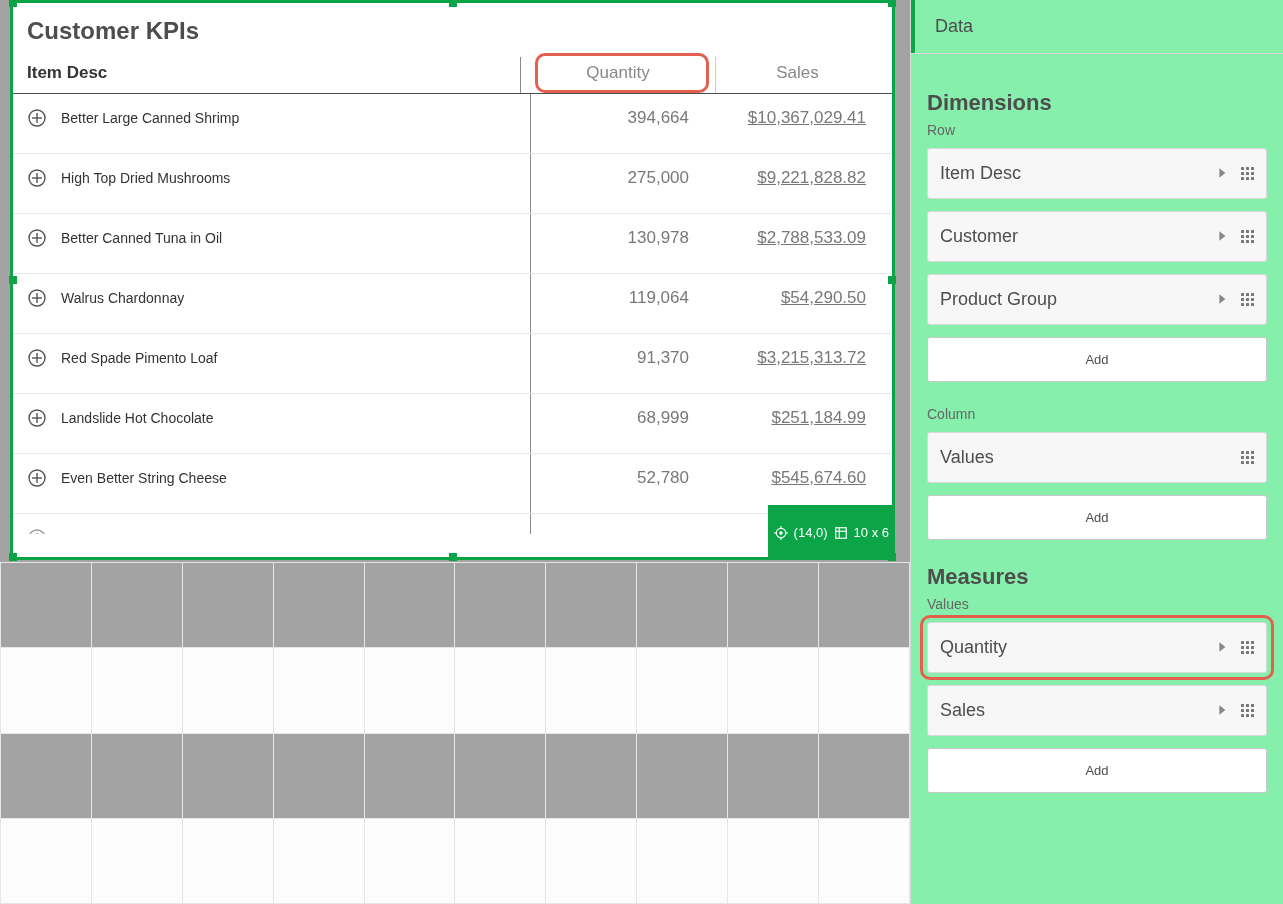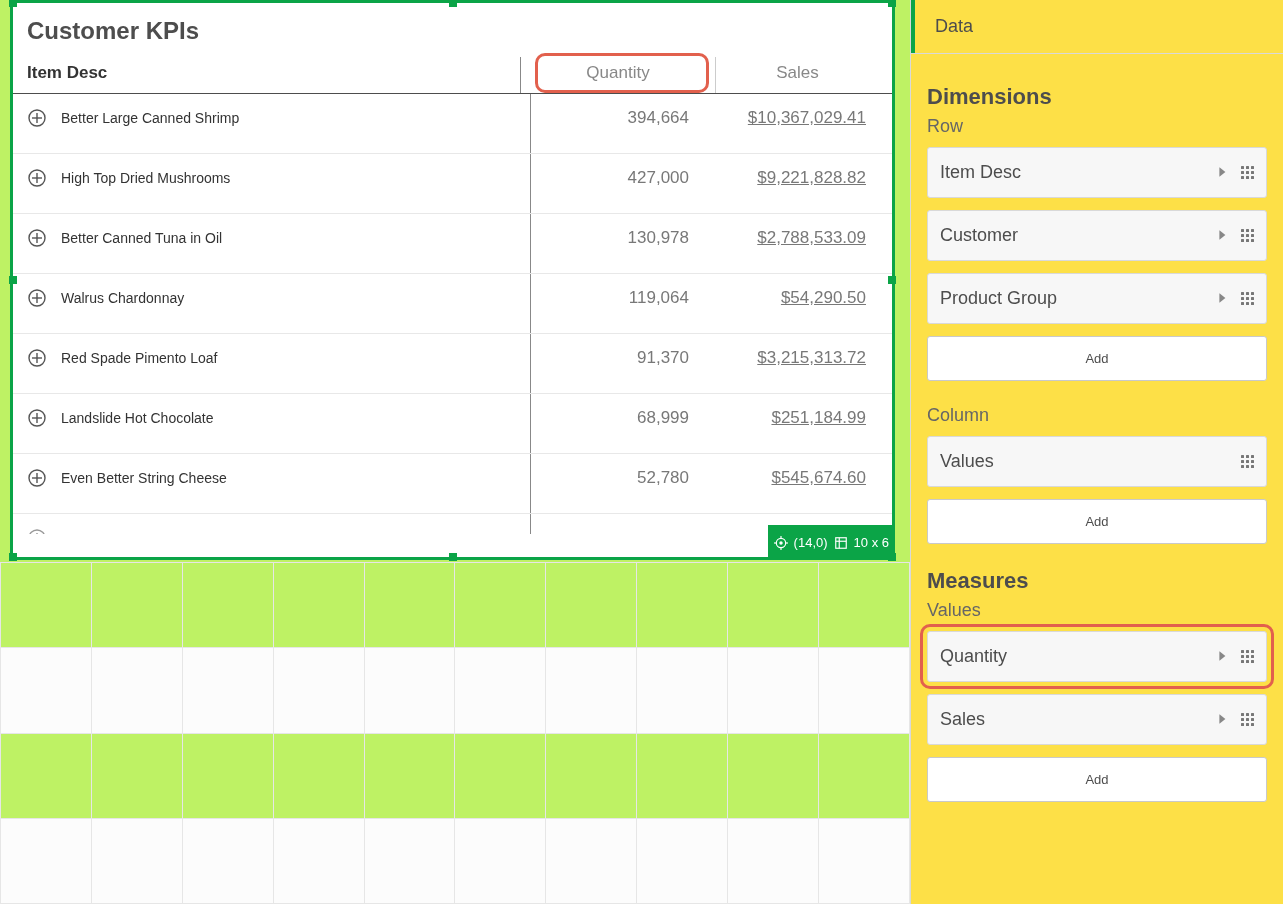--- a/index.html
+++ b/index.html
@@ -1,35 +1,35 @@
 <!DOCTYPE html>
 <html><head>
 <meta charset="utf-8">
 <style>
   * { box-sizing: border-box; margin:0; padding:0; }
   html,body { width:1283px; height:904px; font-family:-apple-system,BlinkMacSystemFont,"Segoe UI",Arial,sans-serif; background:#f2f2f2; color:#333; overflow:hidden; }
   .app { display:flex; width:100%; height:100%; }
-  .canvas-area { width:910px; height:904px; position:relative; background:#bef264; }
+  .canvas-area { width:910px; height:904px; position:relative; background:#a3a3a3; }
   
   .bg-grid { position:absolute; top:562px; left:0; right:0; bottom:0; }
   .bg-grid table { border-collapse:collapse; width:100%; height:100%; }
   .bg-grid td { border:1px solid #e6e6e6; width:90px; height:85px; }
   .bg-grid tr:nth-child(even) td { background:#fcfcfc; }
   
   .widget-wrap { position:absolute; left:10px; top:0; width:885px; height:560px; border:3px solid #0ba447; background:#fff; }
   .sel-handle { position:absolute; width:8px; height:8px; background:#0ba447; }
   .sel-handle.tl { left:-4px; top:-4px; }
   .sel-handle.tm { left:50%; top:-4px; margin-left:-4px; }
   .sel-handle.tr { right:-4px; top:-4px; }
   .sel-handle.ml { left:-4px; top:50%; margin-top:-4px; }
   .sel-handle.mr { right:-4px; top:50%; margin-top:-4px; }
   .sel-handle.bl { left:-4px; bottom:-4px; }
   .sel-handle.bm { left:50%; bottom:-4px; margin-left:-4px; }
   .sel-handle.br { right:-4px; bottom:-4px; }
-  .coord-badge { position:absolute; right:-3px; bottom:-3px; background:#0ba447; color:#fff; font-size:13px; padding:10px 6px; display:flex; align-items:center; gap:6px; }
+  .coord-badge { position:absolute; right:-3px; bottom:-3px; background:#0ba447; color:#fff; font-size:13px; padding:20px 6px; display:flex; align-items:center; gap:6px; }
   .coord-badge svg { width:14px; height:14px; fill:#fff; }
   .widget-title { font-size:24px; font-weight:600; color:#4d4d4d; padding:14px 14px 18px; }
   
   .tbl { width:100%; }
   .tbl-header { display:flex; border-bottom:1px solid #4d4d4d; padding:0 10px 10px; align-items:flex-end; }
   .th-item { flex:0 0 500px; font-size:17px; font-weight:600; color:#333; padding-left:4px; }
   .th-qty  { flex:0 0 190px; text-align:center; color:#888; font-size:17px; position:relative; }
   .th-sales{ flex:1; text-align:center; color:#888; font-size:17px; }
   .qty-highlight { position:absolute; left:12px; right:4px; top:-10px; bottom:-10px; border:3px solid #e2604d; border-radius:10px; pointer-events:none; }
   .th-divider-left { position:absolute; left:-3px; top:-6px; bottom:-10px; width:1px; background:#888; }
@@ -37,27 +37,27 @@
   .tbl-body { overflow:hidden; height:440px; }
   .tbl-row { display:flex; padding:14px 10px 0; height:60px; border-bottom:1px solid #e8e8e8; align-items:flex-start; position:relative; }
   .tbl-row:last-child { border-bottom:none; }
   .td-item { flex:0 0 500px; display:flex; align-items:center; gap:14px; font-size:14px; color:#333; font-weight:500; padding-left:4px; }
   .td-qty  { flex:0 0 190px; text-align:right; padding-right:24px; color:#787878; font-size:17px; }
   .td-sales{ flex:1; text-align:right; padding-right:16px; color:#787878; font-size:17px;text-decoration:underline; }
   .expand-icon { width:20px; height:20px; flex-shrink:0; }
   .expand-icon svg { width:20px; height:20px; stroke:#555; fill:none; stroke-width:1.4; }
   .body-vline { position:absolute; top:0; bottom:0; left:517px; width:1px; background:#888; }
   
-  .right-panel { flex:1; background:#fde047; border-left:1px solid #d9d9d9; display:flex; flex-direction:column; font-size:16px; color:#4d4d4d; overflow-y:auto; }
+  .right-panel { flex:1; background:#86efac; border-left:1px solid #d9d9d9; display:flex; flex-direction:column; font-size:16px; color:#4d4d4d; overflow-y:auto; }
   .tab-row { display:flex; border-bottom:1px solid #d9d9d9; }
   .tab { padding:16px 20px; font-size:18px; color:#4d4d4d; border-left:4px solid transparent; }
   .tab.active { border-left:4px solid #0ba447; }
   .panel-content { padding:18px 16px; }
-  .section-title { font-size:22px; font-weight:600; color:#4d4d4d; margin-bottom:6px; margin-top: 12px; }
-  .section-sub { font-size:18px; color:#666; margin-bottom:10px; }
+  .section-title { font-size:22px; font-weight:600; color:#4d4d4d; margin-bottom:6px; margin-top: 18px; }
+  .section-sub { font-size:14px; color:#666; margin-bottom:10px; }
   .chip { display:flex; align-items:center; justify-content:space-between; border:1px solid #d9d9d9; background:#f7f7f7; border-radius:3px; padding:14px 12px; margin-bottom:12px; cursor:pointer; position:relative; }
   .chip-label { font-size:18px; color:#4d4d4d; font-weight:500; }
   .chip-icons { display:flex; align-items:center; gap:12px; }
   .caret-icon svg { width:12px; height:12px; fill:#888; }
   .grip-icon { display:grid; grid-template-columns:repeat(3,3px); grid-template-rows:repeat(3,3px); gap:2px; }
   .grip-icon span { width:3px; height:3px; background:#777; border-radius:0.5px; }
   .add-btn { display:flex; align-items:center; justify-content:center; border:1px solid #c9c9c9; background:#fff; border-radius:3px; padding:14px; margin-bottom:24px; cursor:pointer; font-size:13px; color:#4d4d4d; }
   .measure-highlight { position:absolute; inset:-8px; border:3px solid #e2604d; border-radius:10px; pointer-events:none; }
 </style>
 </head>
@@ -161,21 +161,21 @@
           </div>
           <div class="tbl-row">
             <div class="td-item">
               <span class="expand-icon"><svg viewBox="0 0 20 20">
                     <circle cx="10" cy="10" r="8"></circle>
                     <line x1="10" y1="5" x2="10" y2="15"></line>
                     <line x1="5" y1="10" x2="15" y2="10"></line>
                   </svg></span>
               <span>High Top Dried Mushrooms</span>
             </div>
-            <div class="td-qty">427,000</div>
+            <div class="td-qty">275,000</div>
             <div class="td-sales">$9,221,828.82</div>
           </div>
           <div class="tbl-row">
             <div class="td-item">
               <span class="expand-icon"><svg viewBox="0 0 20 20">
                     <circle cx="10" cy="10" r="8"></circle>
                     <line x1="10" y1="5" x2="10" y2="15"></line>
                     <line x1="5" y1="10" x2="15" y2="10"></line>
                   </svg></span>
               <span>Better Canned Tuna in Oil</span>

